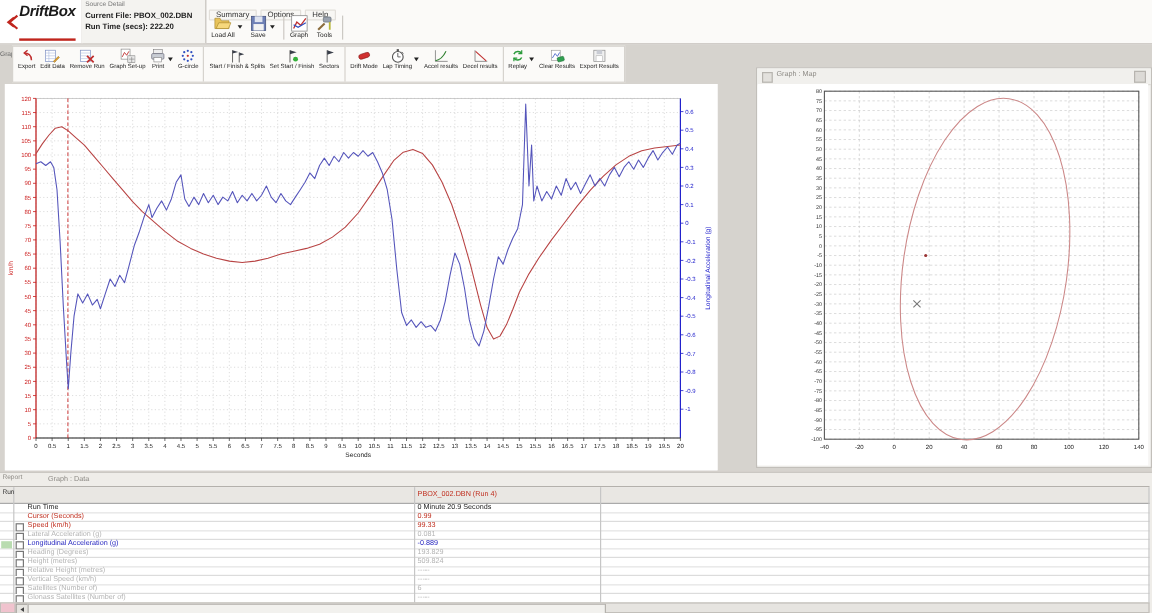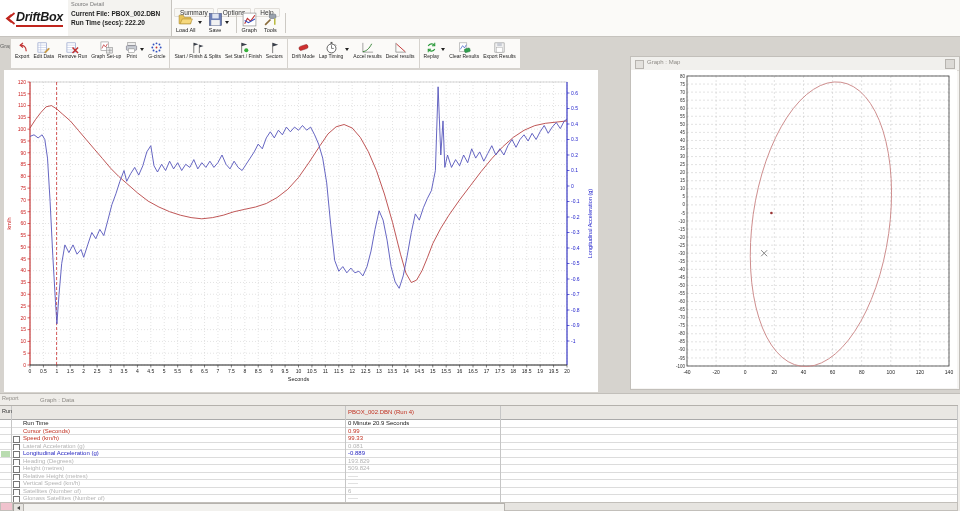--- a/index.html
+++ b/index.html
@@ -5,21 +5,21 @@
   html,body{margin:0;padding:0}
   body{width:960px;height:511px;position:relative;background:#d6d3ce;
        font-family:"Liberation Sans",sans-serif;overflow:hidden;
        -webkit-font-smoothing:antialiased;}
   .abs{position:absolute}
   
   #topbar{left:0;top:0;width:960px;height:36px;background:#fbfaf8;border-bottom:1px solid #c6c3be}
   #logo{left:0;top:0;width:68px;height:36px;background:#fff;border-right:1px solid #d2cfca;
         display:flex;align-items:center;justify-content:center}
   #logo .logo-text{font-style:italic;font-weight:bold;font-size:12.5px;color:#1a1a1a;
-        border-bottom:2px solid #c0251d;padding-bottom:1px;letter-spacing:-0.3px}
+        border-bottom:2px solid #c0251d;padding-bottom:16px;letter-spacing:-0.3px}
   #source-detail{left:68px;top:0;width:104px;height:36px;background:#f4f3f0;
         border-right:1px solid #c6c3be;padding:1px 3px;box-sizing:border-box}
   .sd-h{font-size:5.5px;color:#777;margin-bottom:1px}
   .sd-line{font-size:6.5px;font-weight:bold;color:#1d1d1d;margin-top:2.5px;white-space:nowrap}
   #menubar{left:174px;top:1px;height:10px}
   .menu-item{display:inline-block;font-size:6.5px;color:#333;padding:0px 5px;margin-right:3px;
         border:1px solid #e2dfda;background:#f8f7f4;border-radius:1px}
   #toolbar-main{left:174px;top:12px;height:24px;display:flex;align-items:flex-start}
   
   .tb-item{display:inline-flex;align-items:center;margin-right:2px;padding:0 2px;cursor:default}

